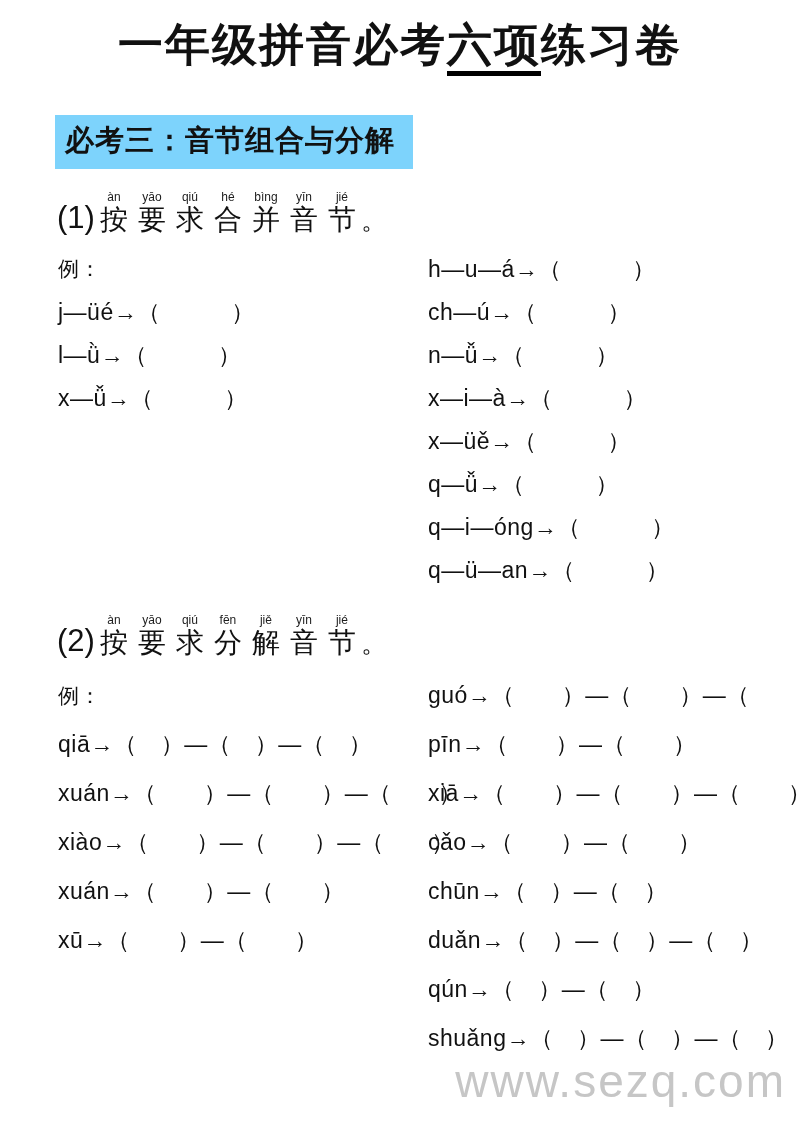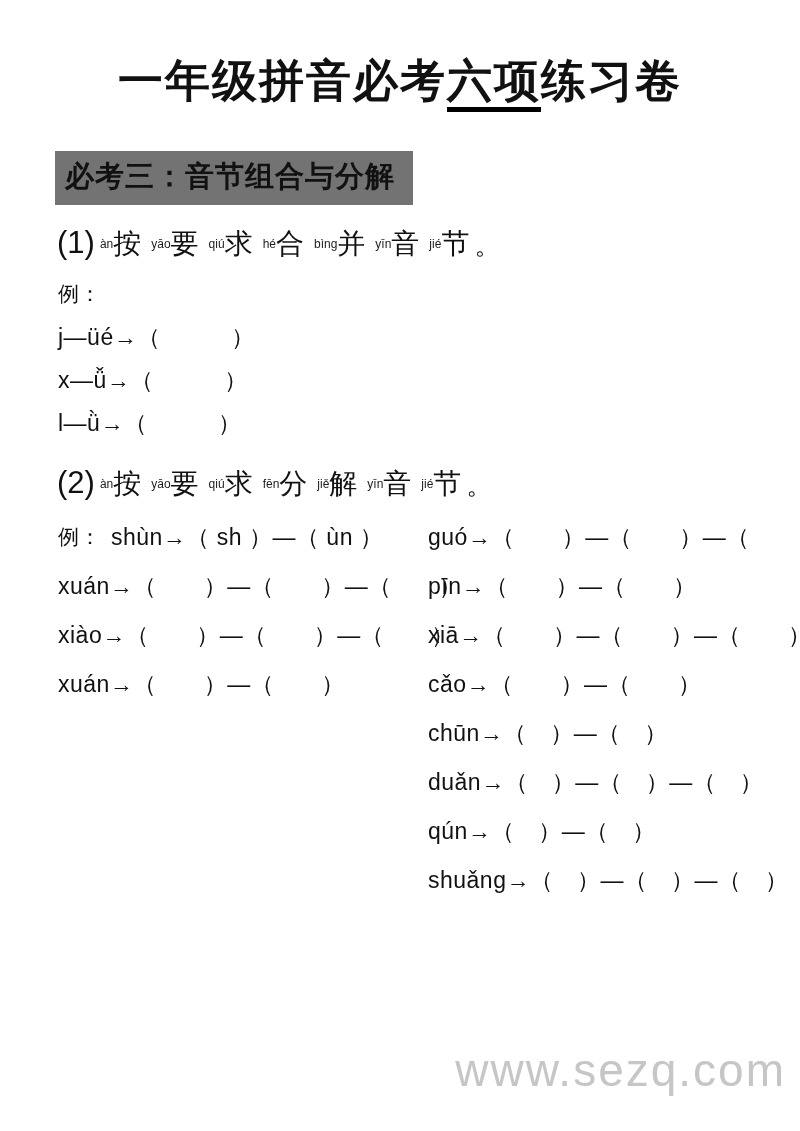--- a/index.html
+++ b/index.html
@@ -5,21 +5,21 @@
   html, body { margin:0; padding:0; }
   body {
     width:800px; height:1131px;
     background:#ffffff;
     color:#111111;
     font-family:"Liberation Sans","DejaVu Sans",sans-serif;
     position:relative;
     overflow:hidden;
   }
   .title {
-    margin:52px 30px 0;
+    margin:16px 30px 0;
     text-align:center;
     font-size:45px;
     font-weight:900;
     letter-spacing:2px;
     line-height:1.3;
     white-space:nowrap;
   }
   .title .u { border-bottom:5px solid #000; padding-bottom:1px; }
   .badge {
     display:inline-block;
@@ -32,21 +32,21 @@
   }
   .sec-head {
     margin:22px 0 0 57px;
     display:flex;
     align-items:flex-end;
     line-height:1;
   }
   .sec-num { font-size:31px; padding-bottom:3px; }
   .ruby-pair {
     display:inline-flex;
-    flex-direction:row;
+    flex-direction:column;
     align-items:center;
     margin:0 5px;
   }
   .py { font-size:12px; line-height:1.1; color:#1c1c1c; }
   .ch {
     font-size:28px; line-height:1.15;
     font-family:"DejaVu Serif","Liberation Serif",serif;
   }
   .sec-punct { font-size:26px; padding-bottom:3px; }
   .grid {
@@ -66,35 +66,35 @@
   .p1 .row { height:43px; }
   .p2 .row { height:49px; }
   .ex-label {
     font-family:"DejaVu Serif","Liberation Serif",serif;
     font-size:21px;
     margin-right:10px;
   }
   .watermark {
     position:absolute;
     right:14px;
-    bottom:38px;
+    bottom:27px;
     font-size:46px;
     color:#c6c6c6;
     letter-spacing:2px;
     line-height:1;
   }
 </style>
 </head>
 <body>
 
 
 
 <h1 class="title"><span>一年级拼音必考</span><span class="u">六项</span><span>练习卷</span></h1>
 
-<div class="badge" style="background: #737373;">必考三：音节组合与分解</div>
+<div class="badge" style="background: #7dd3fc;">必考三：音节组合与分解</div>
 
 <div class="sec-head">
   <span class="sec-num">(1)</span>
   <span class="ruby-pair">
       <span class="py">àn</span>
       <span class="ch">按</span>
     </span>
   <span class="ruby-pair">
       <span class="py">yāo</span>
       <span class="ch">要</span>
@@ -121,22 +121,32 @@
     </span>
   <span class="sec-punct">。</span>
 </div>
 
 <div class="grid p1">
   <div class="col">
     <div class="row">
         <span class="ex-label">例：</span>
       </div>
     <div class="row">j—üé→（　　　）</div>
+    <div class="row">l—ǜ→（　　　）</div>
     <div class="row">x—ǚ→（　　　）</div>
-    <div class="row">l—ǜ→（　　　）</div>
+  </div>
+  <div class="col">
+    <div class="row">h—u—á→（　　　）</div>
+    <div class="row">ch—ú→（　　　）</div>
+    <div class="row">n—ǚ→（　　　）</div>
+    <div class="row">x—i—à→（　　　）</div>
+    <div class="row">x—üě→（　　　）</div>
+    <div class="row">q—ǚ→（　　　）</div>
+    <div class="row">q—i—óng→（　　　）</div>
+    <div class="row">q—ü—an→（　　　）</div>
   </div>
 </div>
 
 <div class="sec-head">
   <span class="sec-num">(2)</span>
   <span class="ruby-pair">
       <span class="py">àn</span>
       <span class="ch">按</span>
     </span>
   <span class="ruby-pair">
@@ -163,25 +173,26 @@
       <span class="py">jié</span>
       <span class="ch">节</span>
     </span>
   <span class="sec-punct">。</span>
 </div>
 
 <div class="grid p2">
   <div class="col">
     <div class="row">
         <span class="ex-label">例：</span>
-        <span>shùn→（ sh ）—（ ùn ）</span>
       </div>
+    <div class="row">qiā→（　）—（　）—（　）</div>
     <div class="row">xuán→（　　）—（　　）—（　　）</div>
     <div class="row">xiào→（　　）—（　　）—（　　）</div>
     <div class="row">xuán→（　　）—（　　）</div>
+    <div class="row">xū→（　　）—（　　）</div>
   </div>
   <div class="col">
     <div class="row">guó→（　　）—（　　）—（　　）</div>
     <div class="row">pīn→（　　）—（　　）</div>
     <div class="row">xiā→（　　）—（　　）—（　　）</div>
     <div class="row">cǎo→（　　）—（　　）</div>
     <div class="row">chūn→（　）—（　）</div>
     <div class="row">duǎn→（　）—（　）—（　）</div>
     <div class="row">qún→（　）—（　）</div>
     <div class="row">shuǎng→（　）—（　）—（　）</div>

